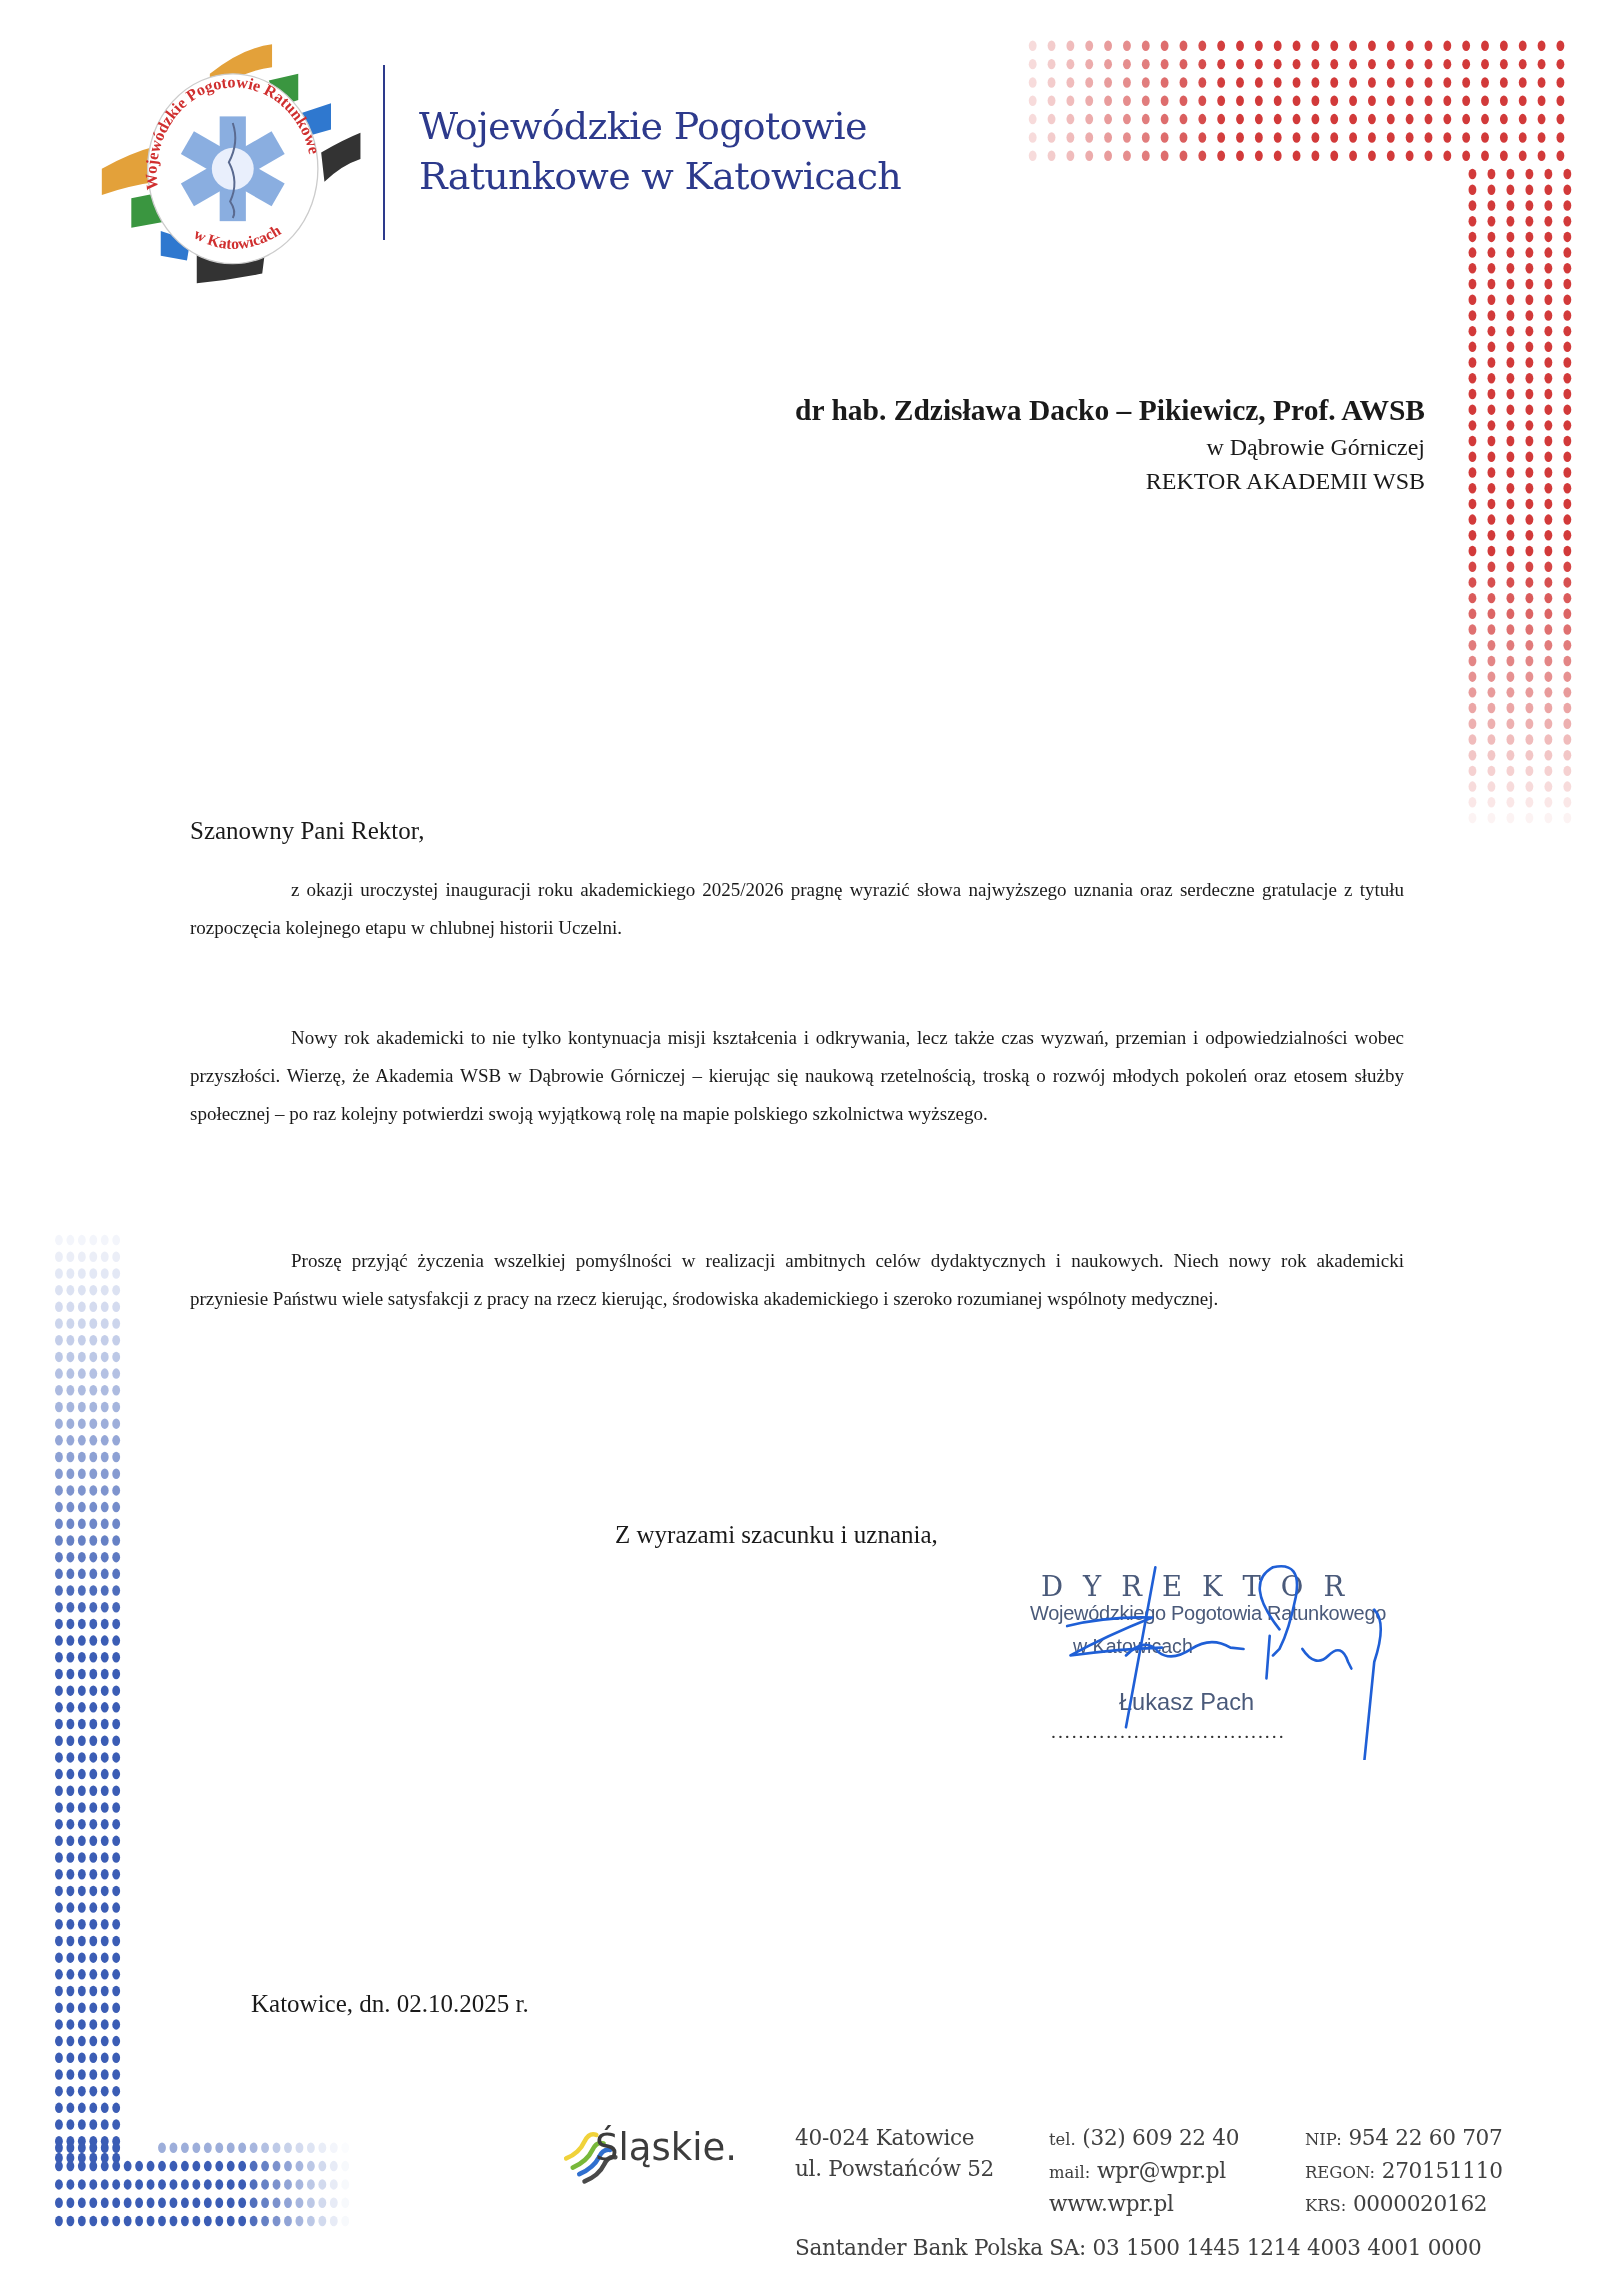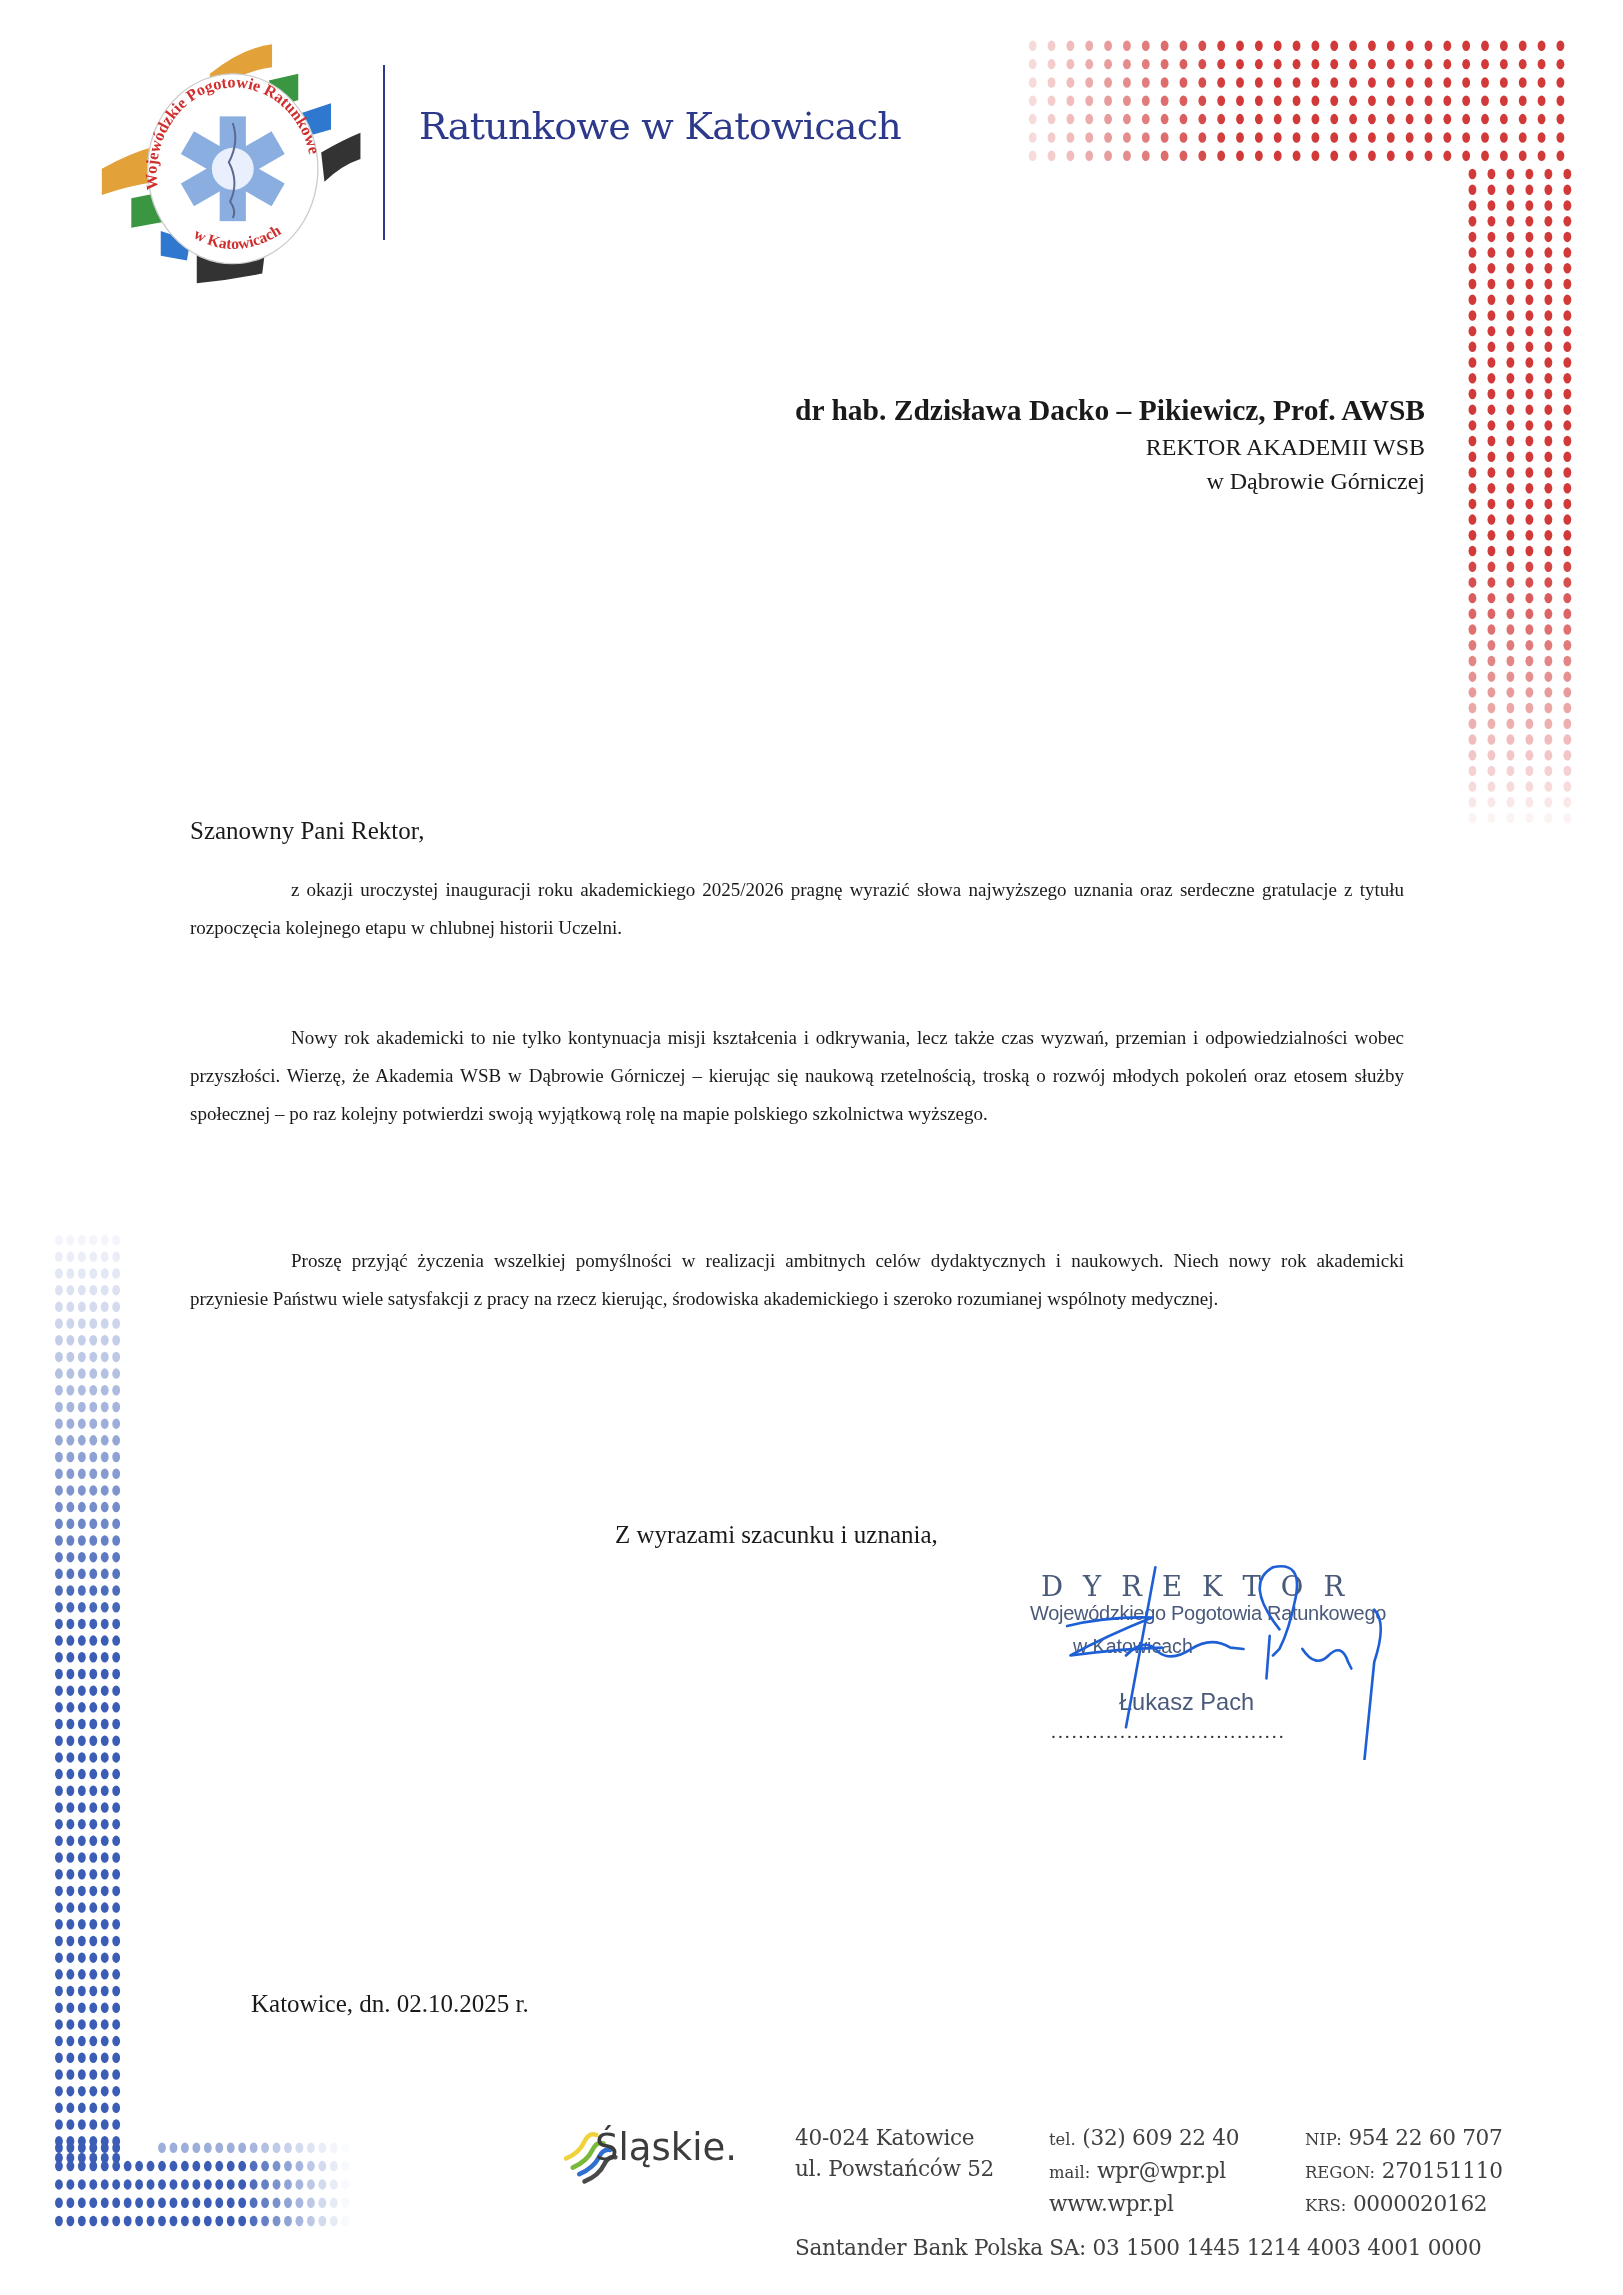--- a/index.html
+++ b/index.html
@@ -997,27 +997,28 @@
   <text font-family="Liberation Serif, serif" font-weight="bold" font-size="25" fill="#d02f2f">
     <textPath href="#ring-top" startOffset="4%">Wojewódzkie Pogotowie Ratunkowe</textPath>
   </text>
   <text font-family="Liberation Serif, serif" font-weight="bold" font-size="24" fill="#d02f2f">
     <textPath href="#ring-bottom" startOffset="10%">w Katowicach</textPath>
   </text>
 </svg>
 
 <div id="header-divider" class="abs"></div>
 <div id="org-name" class="abs">
+  <div>Wojewódzkie Pogotowie</div>
   <div>Ratunkowe w Katowicach</div>
 </div>
 
 <div id="addressee" class="abs">
   <div class="name">dr hab. Zdzisława Dacko – Pikiewicz, Prof. AWSB</div>
+  <div class="role">w Dąbrowie Górniczej</div>
   <div class="role">REKTOR AKADEMII WSB</div>
-  <div class="role">w Dąbrowie Górniczej</div>
 </div>
 
 <div id="salutation" class="abs">Szanowny Pani Rektor,</div>
 <p id="para-1" class="para" style="margin:0">z okazji uroczystej inauguracji roku akademickiego 2025/2026 pragnę wyrazić słowa najwyższego uznania oraz serdeczne gratulacje z tytułu rozpoczęcia kolejnego etapu w chlubnej historii Uczelni.</p>
 <p id="para-2" class="para" style="margin:0">Nowy rok akademicki to nie tylko kontynuacja misji kształcenia i odkrywania, lecz także czas wyzwań, przemian i odpowiedzialności wobec przyszłości. Wierzę, że Akademia WSB w Dąbrowie Górniczej – kierując się naukową rzetelnością, troską o rozwój młodych pokoleń oraz etosem służby społecznej – po raz kolejny potwierdzi swoją wyjątkową rolę na mapie polskiego szkolnictwa wyższego.</p>
 <p id="para-3" class="para" style="margin:0">Proszę przyjąć życzenia wszelkiej pomyślności w realizacji ambitnych celów dydaktycznych i naukowych. Niech nowy rok akademicki przyniesie Państwu wiele satysfakcji z pracy na rzecz kierując, środowiska akademickiego i szeroko rozumianej wspólnoty medycznej.</p>
 
 <div id="closing" class="abs">Z wyrazami szacunku i uznania,</div>
 
 <div id="stamp-title" class="abs">DYREKTOR</div>

